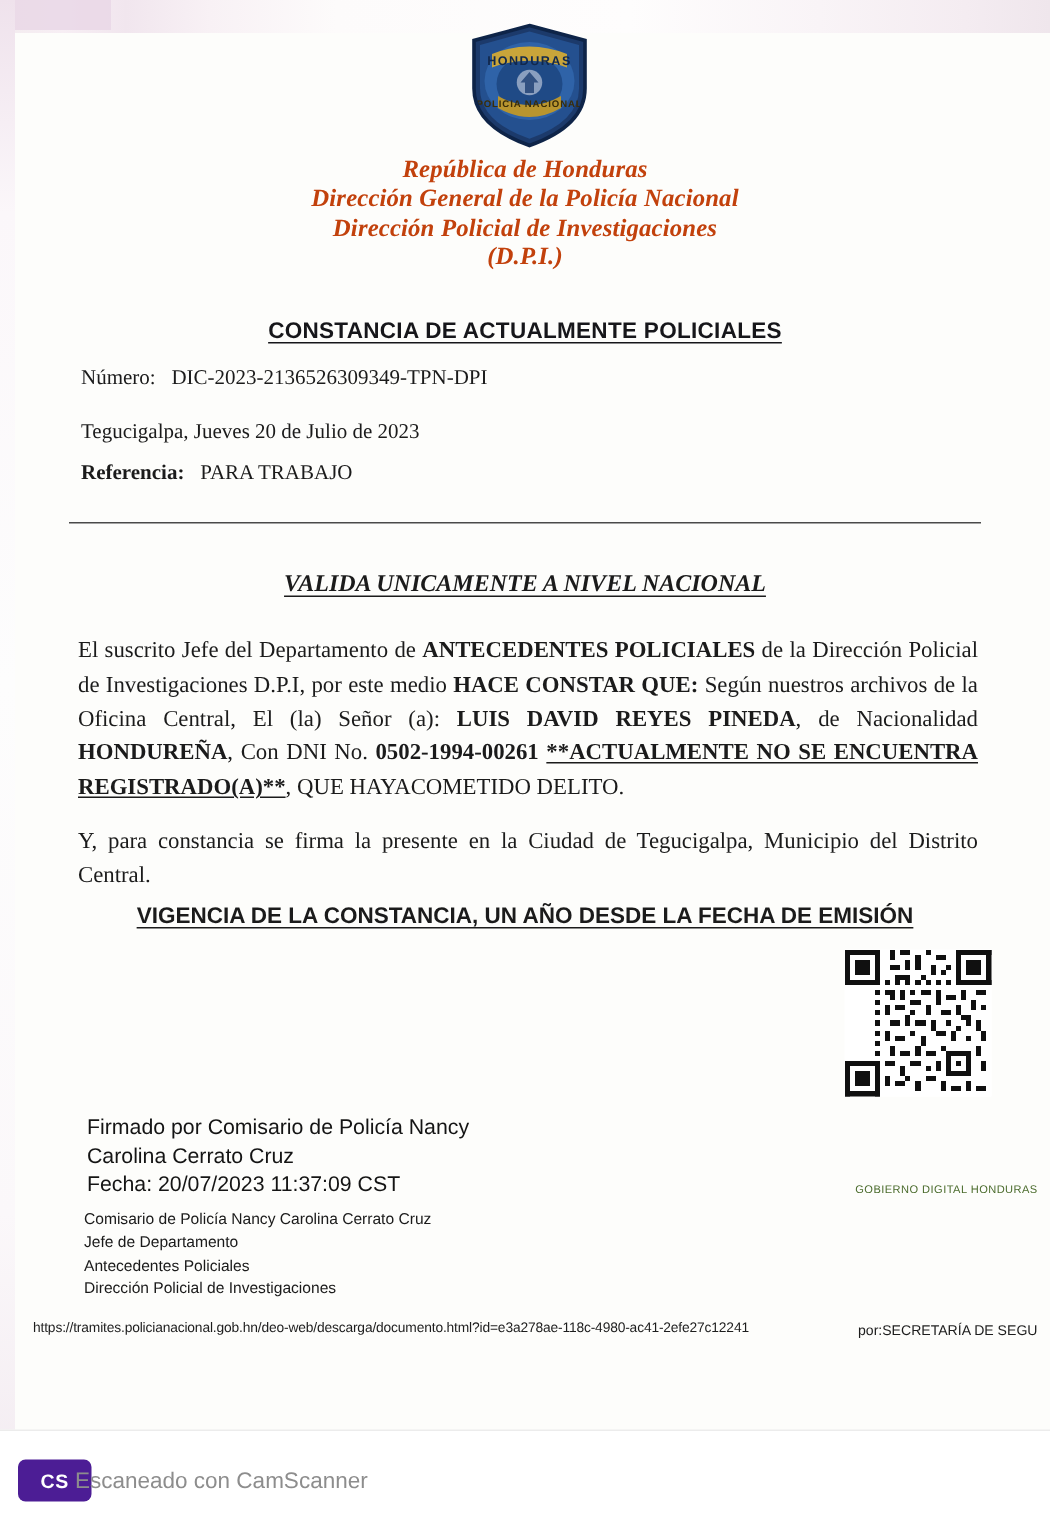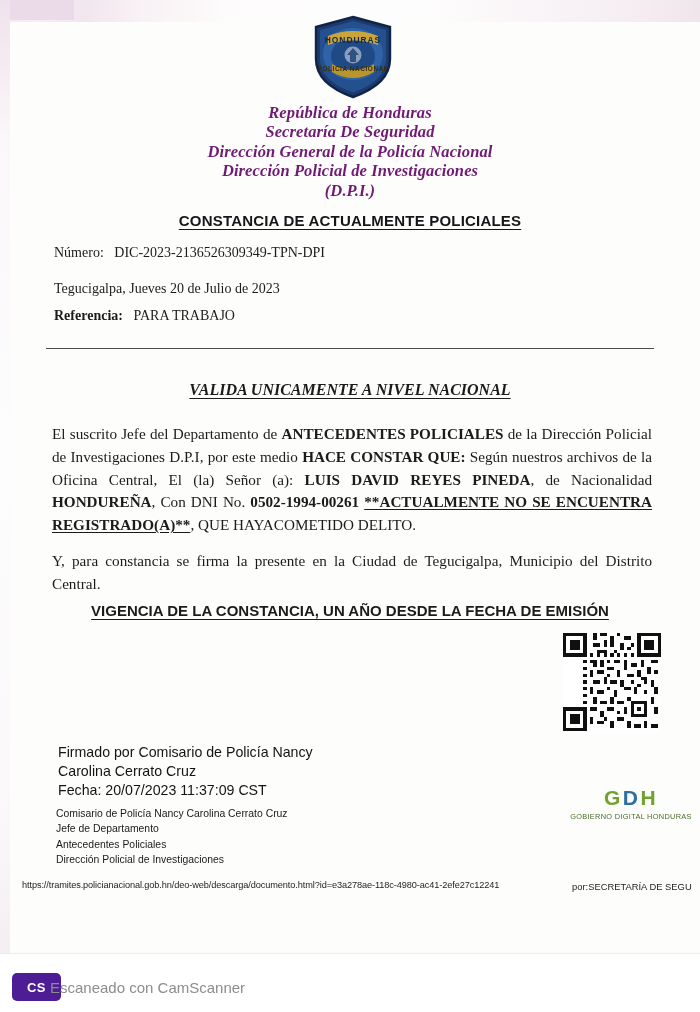--- a/index.html
+++ b/index.html
@@ -69,21 +69,21 @@
     width: 700px;
     text-align: center;
     line-height: 1.18;
   }
   .heading div {
     font-family: "Liberation Serif", serif;
     font-style: italic;
     font-weight: 700;
     font-size: 16.5px;
     letter-spacing: .1px;
-    color: #701a75;
+    color: #c2410c;
   }
   .heading .l3 { font-size: 16.5px; }
 
   .doc-title {
     position: absolute;
     left: 0; top: 212px;
     width: 700px;
     text-align: center;
     font-family: "Liberation Sans", sans-serif;
     font-size: 15px;
@@ -277,21 +277,20 @@
         <text x="43" y="57" text-anchor="middle" font-family="Liberation Sans, sans-serif" font-size="6.4" font-weight="700" fill="#3a2d08" letter-spacing=".6">POLICIA NACIONAL</text>
         <circle cx="43" cy="41" r="8.5" fill="#e2e6ef" opacity=".55"></circle>
         <path d="M37 41 l6 -7 l6 7 l-3 0 l0 7 l-6 0 l0 -7 z" fill="#1b3d72" opacity=".8"></path>
       </g>
       <path d="M43 3 L80 13 L80 45 Q80 70 43 83 Q6 70 6 45 L6 13 Z" fill="none" stroke="#0e2448" stroke-width="2.4"></path>
     </svg>
   </div>
 
   <div class="heading">
     <div>República de Honduras</div>
-    <div>Secretaría De Seguridad</div>
     <div class="l3">Dirección General de la Policía Nacional</div>
     <div>Dirección Policial de Investigaciones</div>
     <div>(D.P.I.)</div>
   </div>
 
   <div class="doc-title">CONSTANCIA DE ACTUALMENTE POLICIALES</div>
 
   <div class="meta meta-num">
     <span>Número:</span>
     <span>&nbsp;</span>
@@ -441,23 +440,20 @@
   </div>
 
   <div class="dept">
     <div>Comisario de Policía Nancy Carolina Cerrato Cruz</div>
     <div>Jefe de Departamento</div>
     <div>Antecedentes Policiales</div>
     <div>Dirección Policial de Investigaciones</div>
   </div>
 
   <div class="gdh">
-    <div class="gdh-mark">
-      <span>G</span><span class="d">D</span><span>H</span>
-    </div>
     <div class="gdh-sub">GOBIERNO DIGITAL HONDURAS</div>
   </div>
 
   <div class="url">https://tramites.policianacional.gob.hn/deo-web/descarga/documento.html?id=e3a278ae-118c-4980-ac41-2efe27c12241</div>
   <div class="por">por:SECRETARÍA DE SEGU</div>
 
   <div class="scan-bottom"></div>
   <div class="cs-badge">CS</div>
   <div class="cs-text">Escaneado con CamScanner</div>
 

